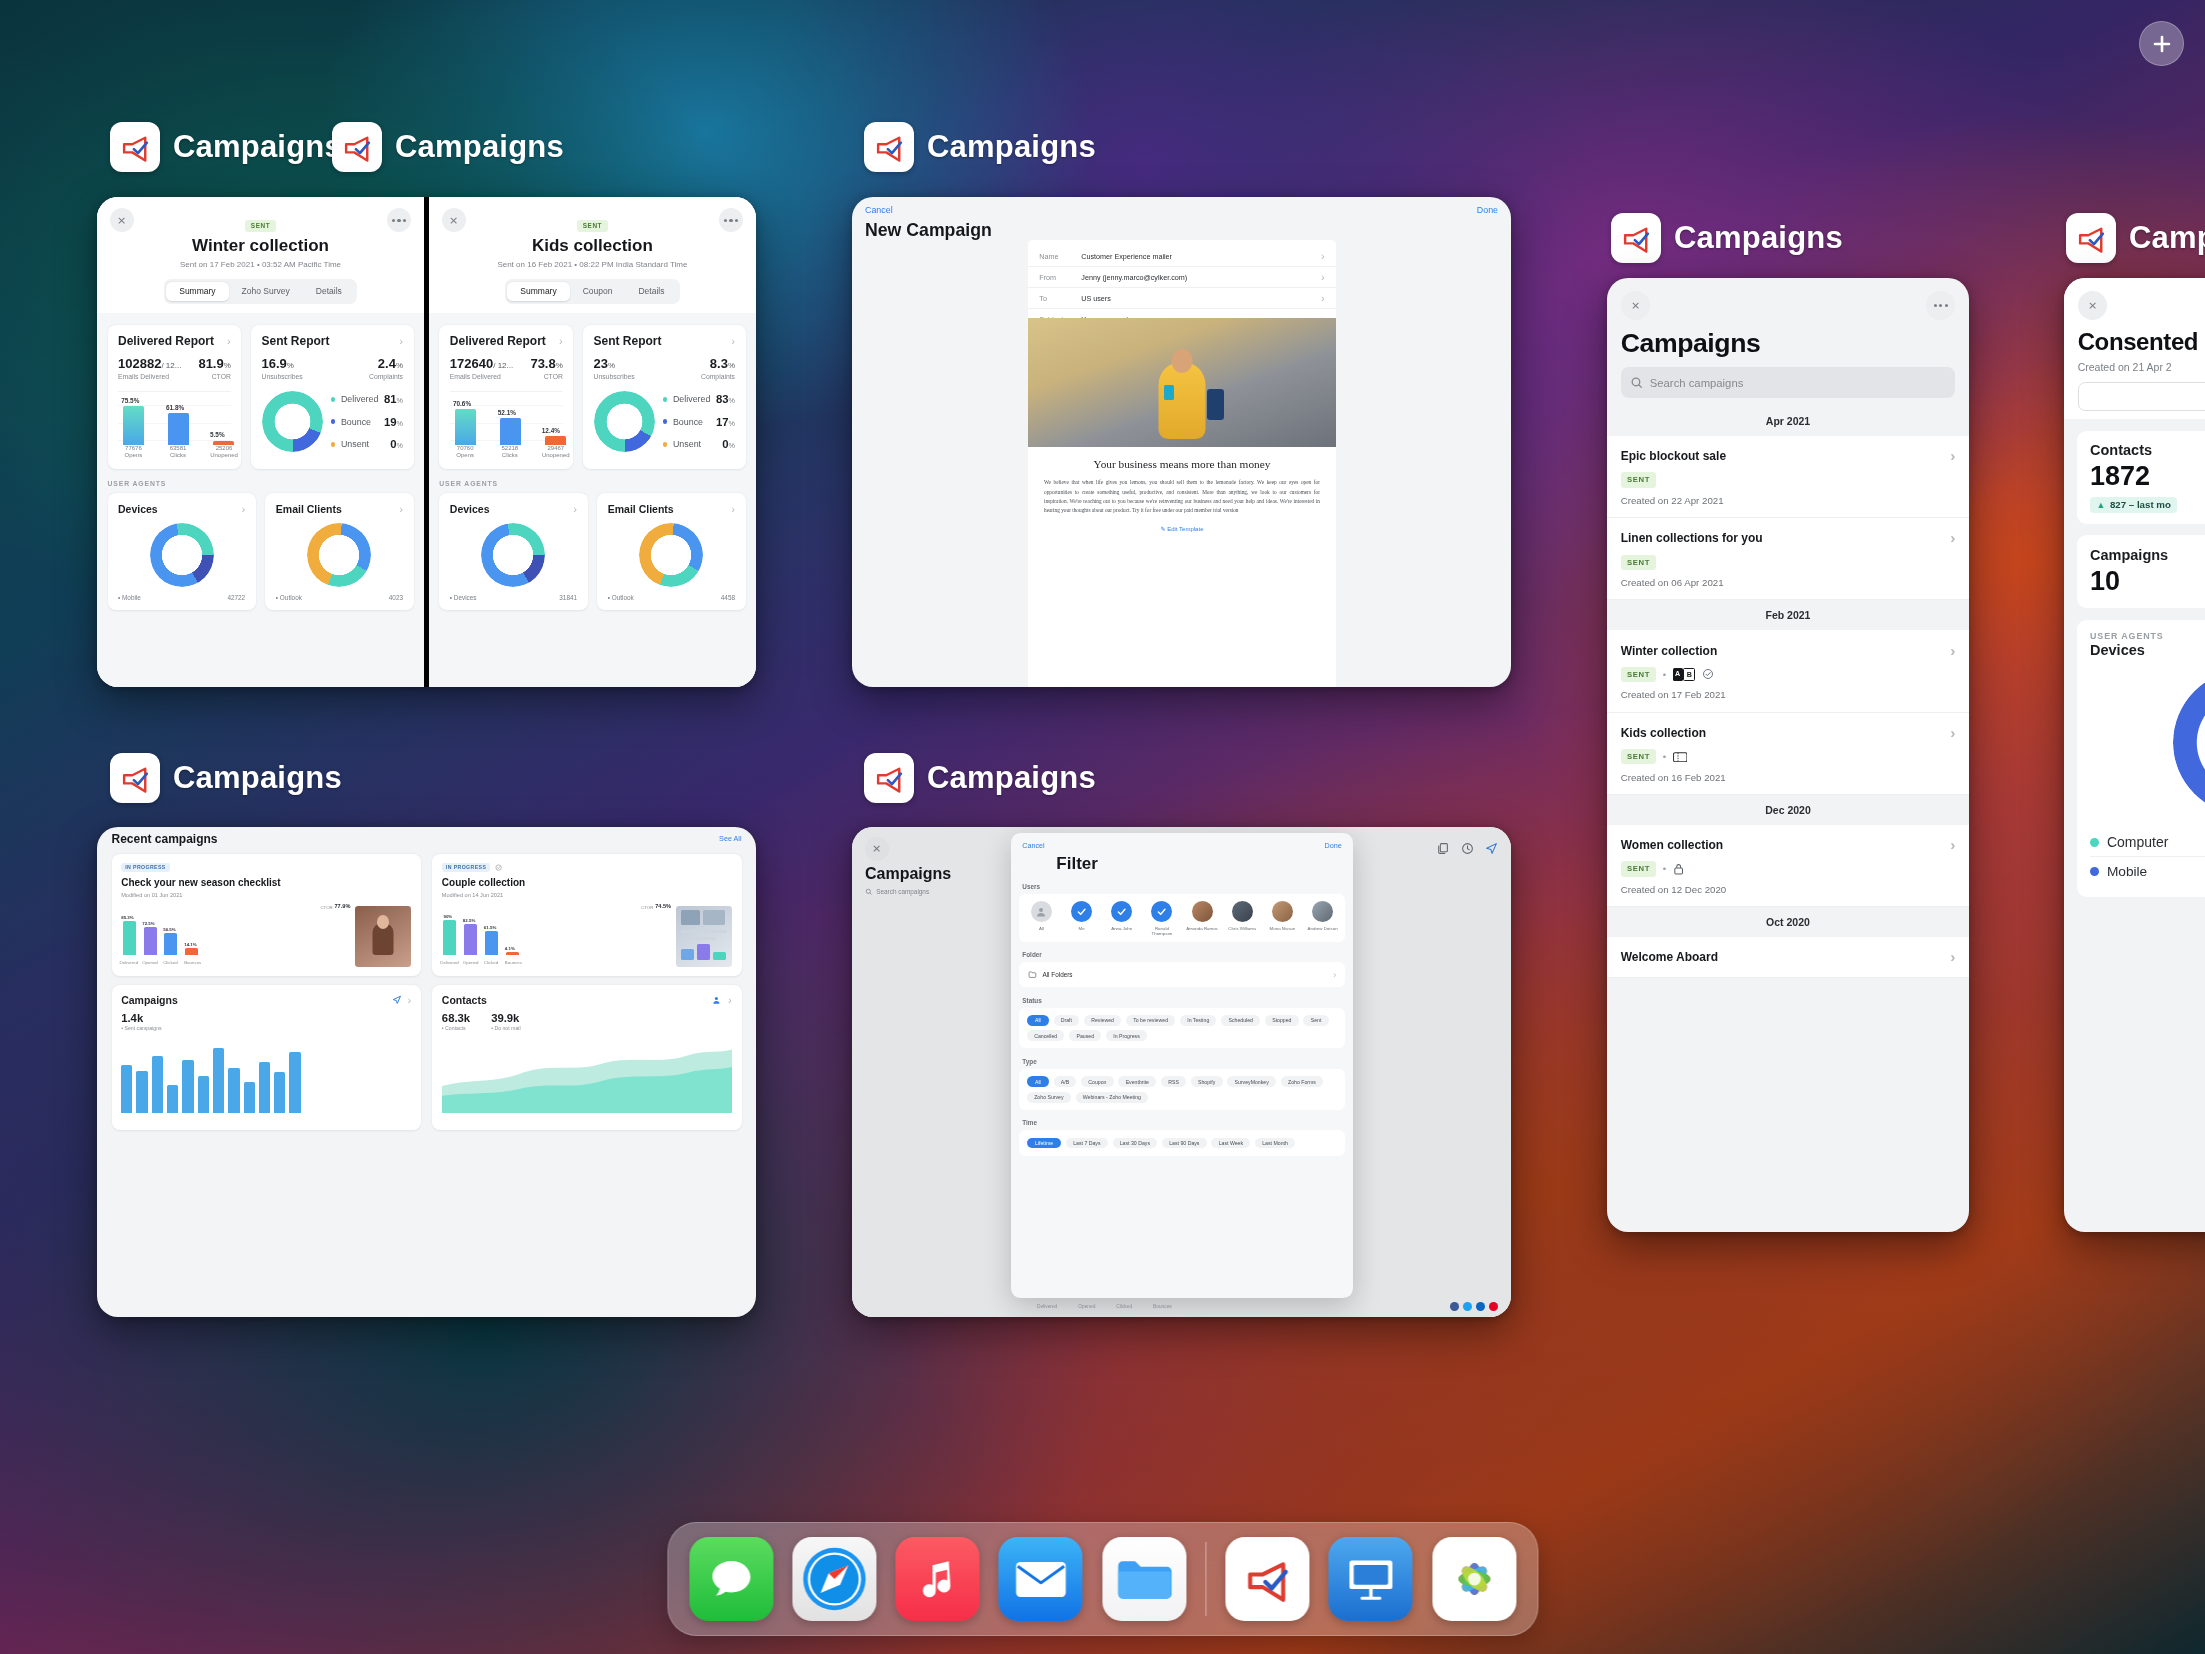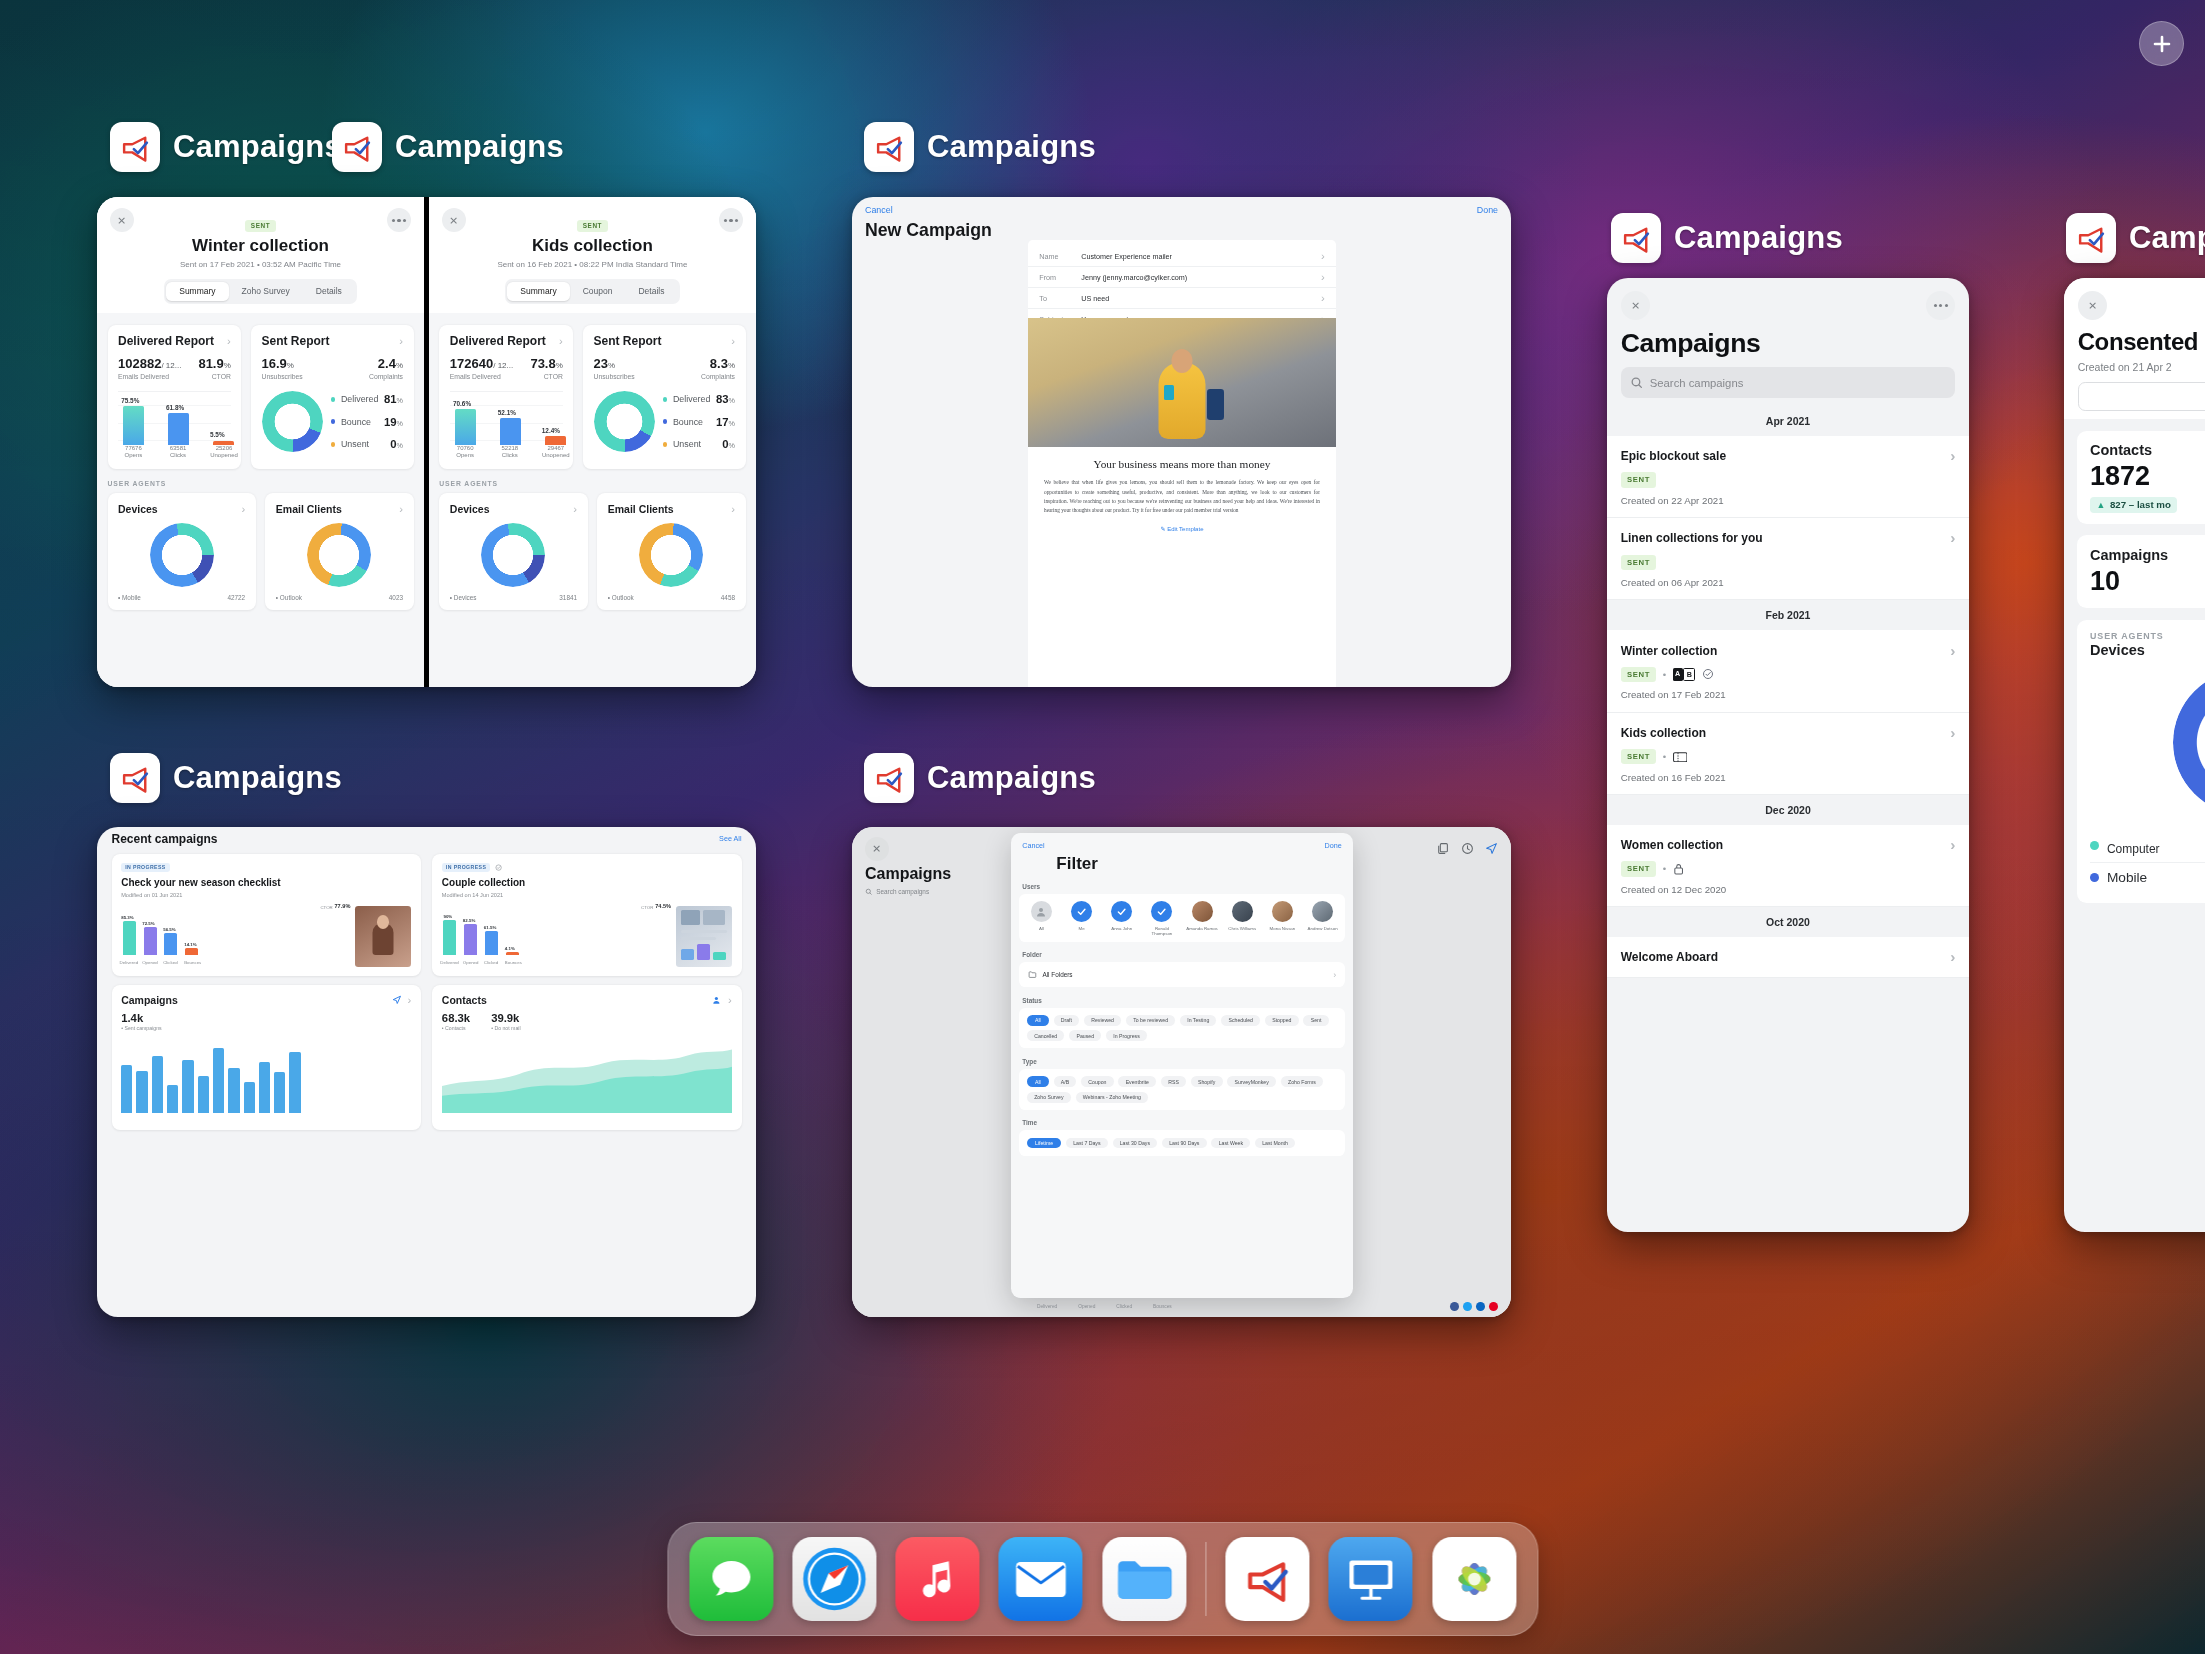--- a/index.html
+++ b/index.html
@@ -502,21 +502,21 @@
       <span style="flex:1;color:#2b2e32;">Customer Experience mailer</span>
       <span class="chev">›</span>
     </div>
     <div style="display:flex;align-items:center;padding:4px 11.3px;font-size:7.2px;border-bottom:0.8px solid #eef0f2;">
       <span style="width:42px;color:#8a8e93;">From</span>
       <span style="flex:1;color:#2b2e32;">Jenny (jenny.marco@cylker.com)</span>
       <span class="chev">›</span>
     </div>
     <div style="display:flex;align-items:center;padding:4px 11.3px;font-size:7.2px;border-bottom:0.8px solid #eef0f2;">
       <span style="width:42px;color:#8a8e93;">To</span>
-      <span style="flex:1;color:#2b2e32;">US need</span>
+      <span style="flex:1;color:#2b2e32;">US users</span>
       <span class="chev">›</span>
     </div>
     <div style="display:flex;align-items:center;padding:4px 11.3px;font-size:7.2px;">
       <span style="width:42px;color:#8a8e93;">Subject</span>
       <span style="flex:1;color:#2b2e32;">You are more to us</span>
       <span class="chev">›</span>
     </div>
   </div>
 
   <div style="position:absolute;left:176px;top:121px;width:308px;bottom:0;background:#fff;overflow:hidden;">
@@ -677,21 +677,21 @@
       <div class="sect-lab" style="font-size:8.9px;">USER AGENTS</div>
       <div style="font-size:14.5px;font-weight:700;color:#1b1d20;margin-top:1.6px;">Devices</div>
       <div style="display:flex;justify-content:center;margin-top:11.3px;">
         <div style="width:145px;height:145px;border-radius:50%;
              background:conic-gradient(from 30deg,#f0ad3e 0deg 130deg,#4ed5c0 130deg 175deg,#4169dd 175deg 300deg,#f0ad3e 300deg 360deg);
              -webkit-mask:radial-gradient(circle,transparent 47%,#000 48%);mask:radial-gradient(circle,transparent 47%,#000 48%);"></div>
       </div>
       <div style="margin-top:13px;">
         <div style="display:flex;align-items:center;gap:8px;padding:6.4px 0;border-bottom:0.8px solid #eef0f2;">
           <span class="ldot" style="width:8.9px;height:8.9px;background:#4ed5c0;"></span>
-          <span style="font-size:12px;color:#2b2e32;margin-top:8px;">Computer</span>
+          <span style="font-size:14px;color:#2b2e32;">Computer</span>
         </div>
         <div style="display:flex;align-items:center;gap:8px;padding:6.4px 0;">
           <span class="ldot" style="width:8.9px;height:8.9px;background:#4169dd;"></span>
           <span style="font-size:13.7px;color:#2b2e32;">Mobile</span>
         </div>
       </div>
     </div>
   </div>
 </div>
 

